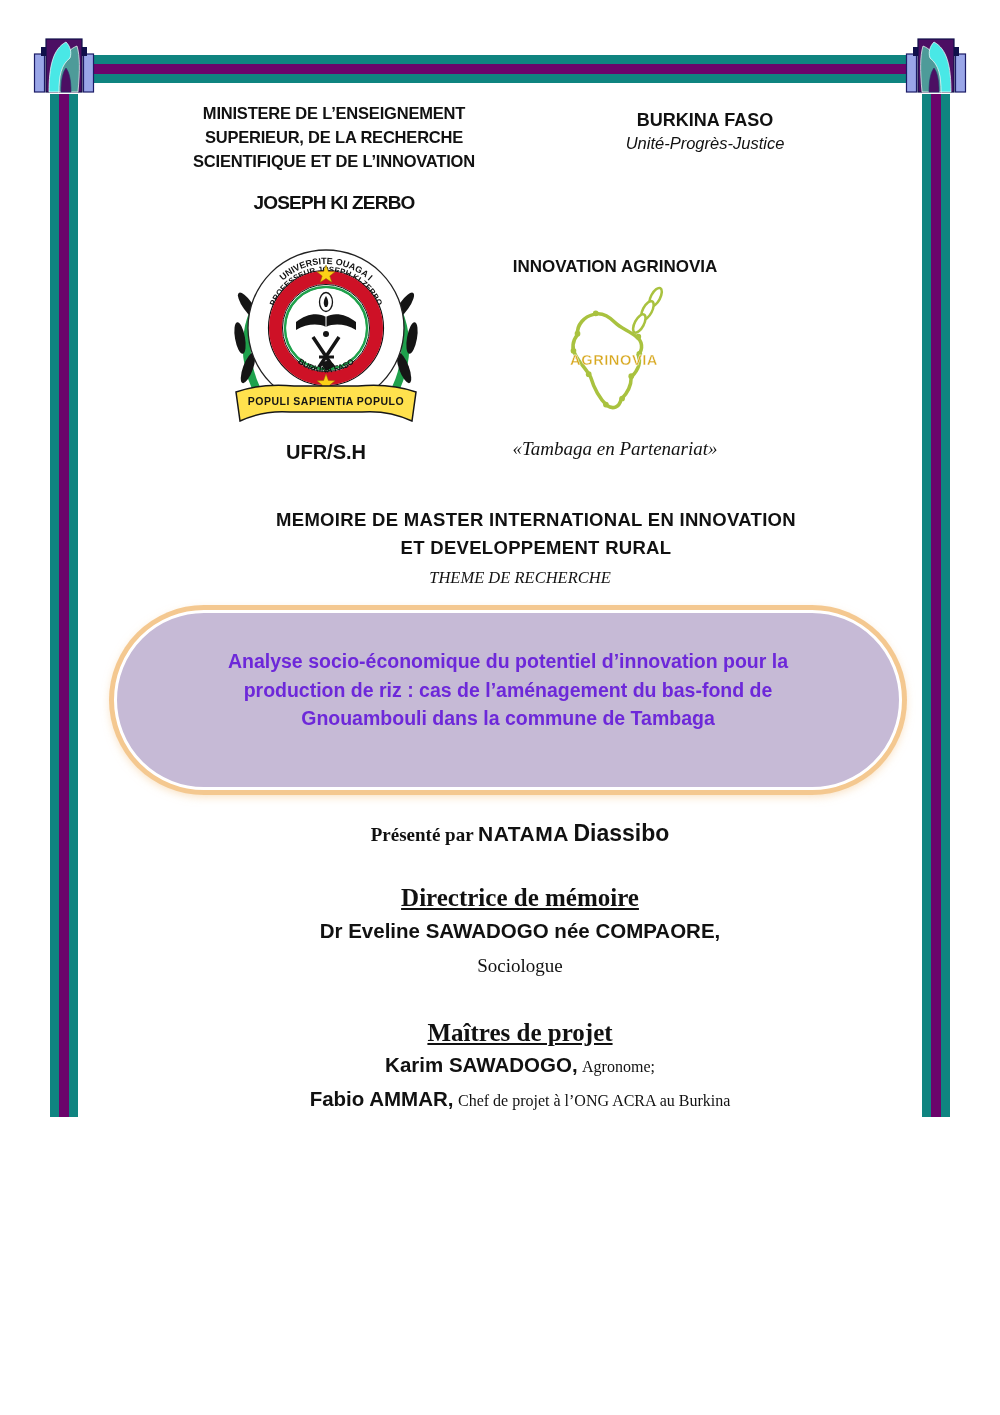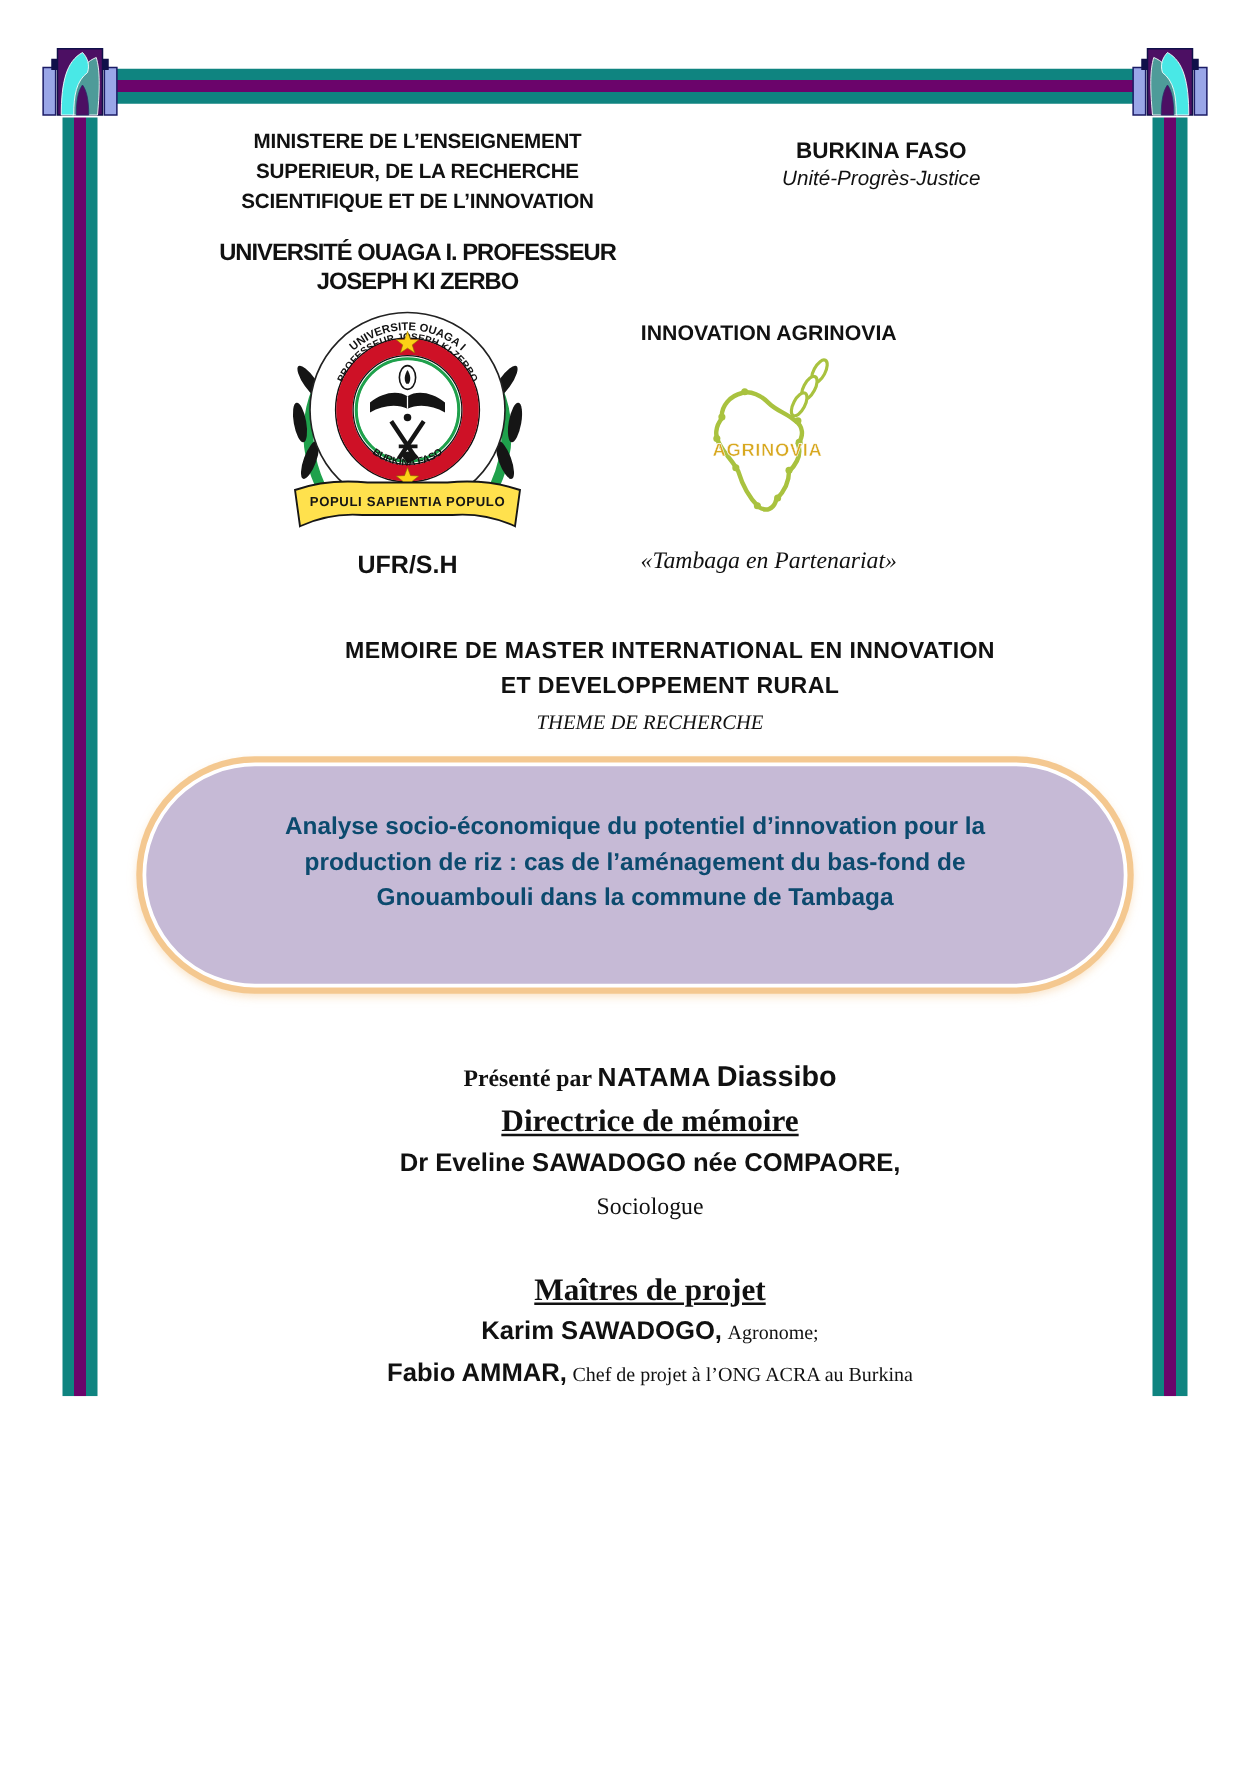--- a/index.html
+++ b/index.html
@@ -33,22 +33,22 @@
   .program-title{left:390px;top:257px;width:290px;font-weight:bold;font-size:17px;}
   .agrinovia{left:458px;top:286px;width:152px;height:150px;}
   .slogan{left:375px;top:438px;width:320px;font-family:"Liberation Serif",serif;font-style:italic;font-size:19px;}
   .degree{left:16px;top:506px;width:880px;font-weight:bold;font-size:18.5px;line-height:28px;letter-spacing:0.3px;}
   .theme{left:0;top:568px;width:880px;font-family:"Liberation Serif",serif;font-style:italic;font-size:16.5px;}
   .title-box{
     left:34px;top:610px;width:782px;height:174px;border-radius:92px;
     background:#C6BAD6;border:3px solid #fff;
     box-shadow:0 0 0 5px #F4C890, 0 3px 8px 4px rgba(244,200,144,0.55);
   }
-  .title-text{padding:34px 40px 0 40px;text-align:center;font-weight:bold;font-size:19.5px;line-height:28.5px;color:#0c4a6e;}
-  .author-line{left:0;top:820px;width:880px;margin-top:28px;}
+  .title-text{padding:34px 40px 0 40px;text-align:center;font-weight:bold;font-size:19.5px;line-height:28.5px;color:#6d28d9;}
+  .author-line{left:0;top:820px;width:880px;}
   .presented{font-family:"Liberation Serif",serif;font-weight:bold;font-size:19px;}
   .author-last{font-weight:bold;font-size:21px;letter-spacing:0.5px;}
   .author-first{font-weight:bold;font-size:23px;}
   .sec-heading{font-family:"Liberation Serif",serif;font-weight:bold;font-size:25px;text-decoration:underline;}
   .director-heading{left:0;top:884px;width:880px;}
   .director-name{left:0;top:919px;width:880px;font-weight:bold;font-size:20.5px;}
   .director-role{left:0;top:955px;width:880px;font-family:"Liberation Serif",serif;font-size:19px;}
   .sup-heading{left:0;top:1019px;width:880px;}
   .sup-1{left:0;top:1053px;width:880px;}
   .sup-2{left:0;top:1087px;width:880px;}
@@ -93,21 +93,20 @@
 
   <div class="content">
 
     <div class="abs ministry ctr">
       <div>MINISTERE DE L’ENSEIGNEMENT</div>
       <div>SUPERIEUR, DE LA RECHERCHE</div>
       <div>SCIENTIFIQUE ET DE L’INNOVATION</div>
     </div>
     <div class="abs divider">......................................................................................................</div>
     <div class="abs university ctr">
-      <div>UNIVERSITÉ OUAGA I. PROFESSEUR</div>
       <div>JOSEPH KI ZERBO</div>
     </div>
     <div class="abs country-block ctr">
       <div class="country">BURKINA FASO</div>
       <div class="motto">Unité-Progrès-Justice</div>
     </div>
 
     <svg class="abs crest" viewBox="0 0 208 200">
       <defs>
         <path id="arcT1" d="M 40,88 A 64,64 0 0 1 168,88"></path>

